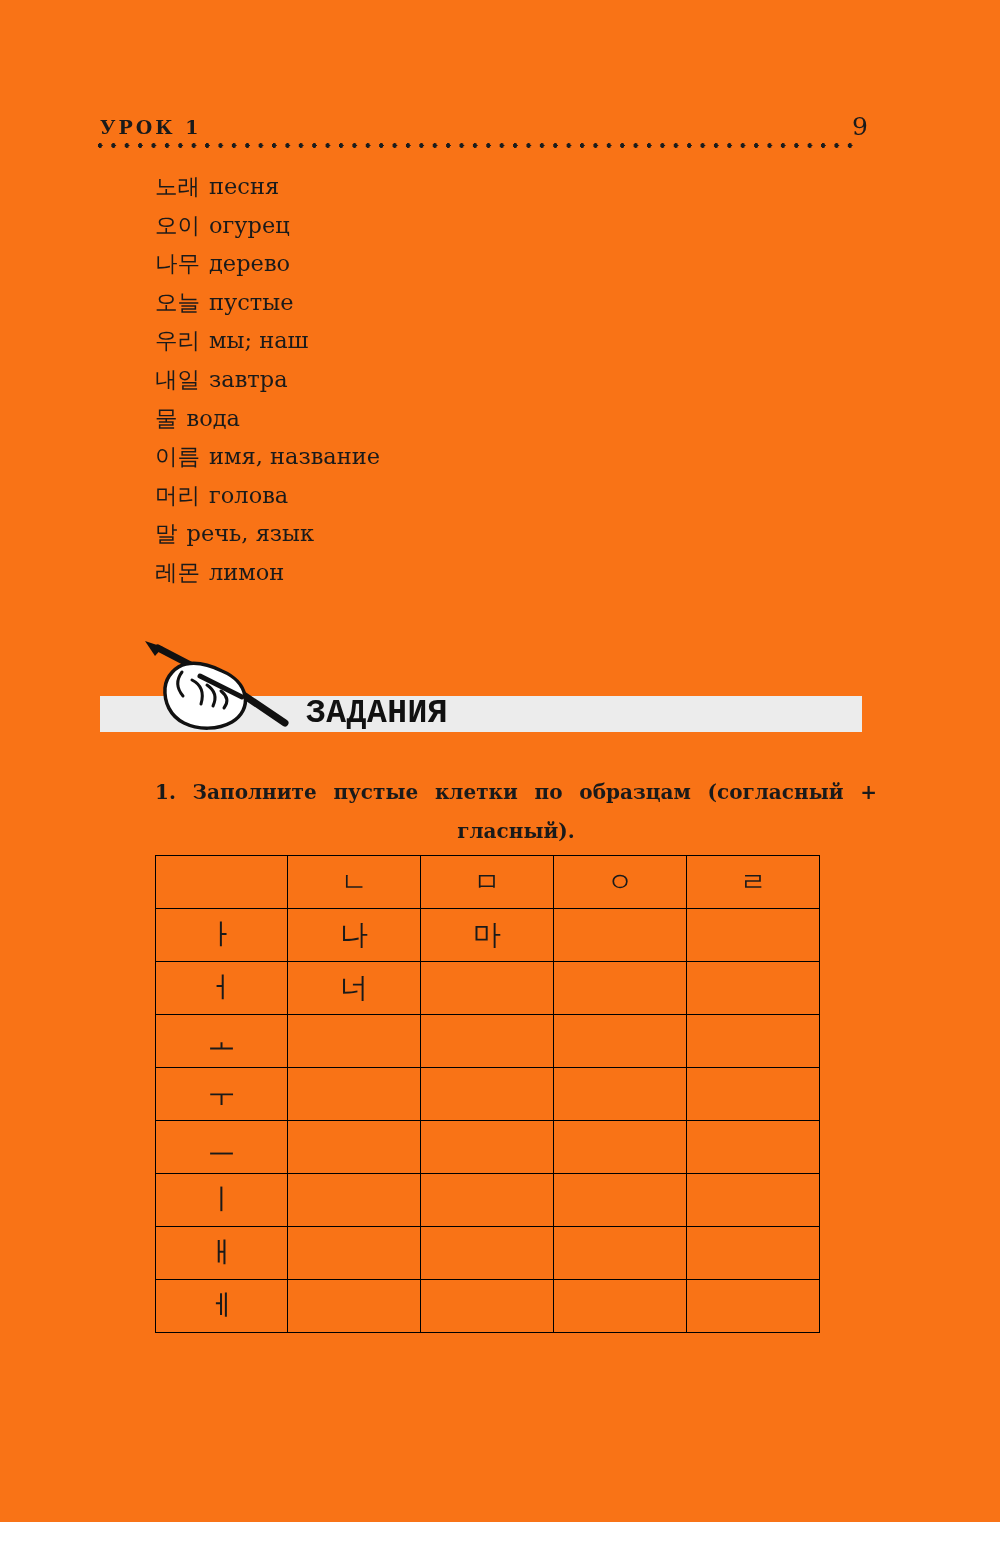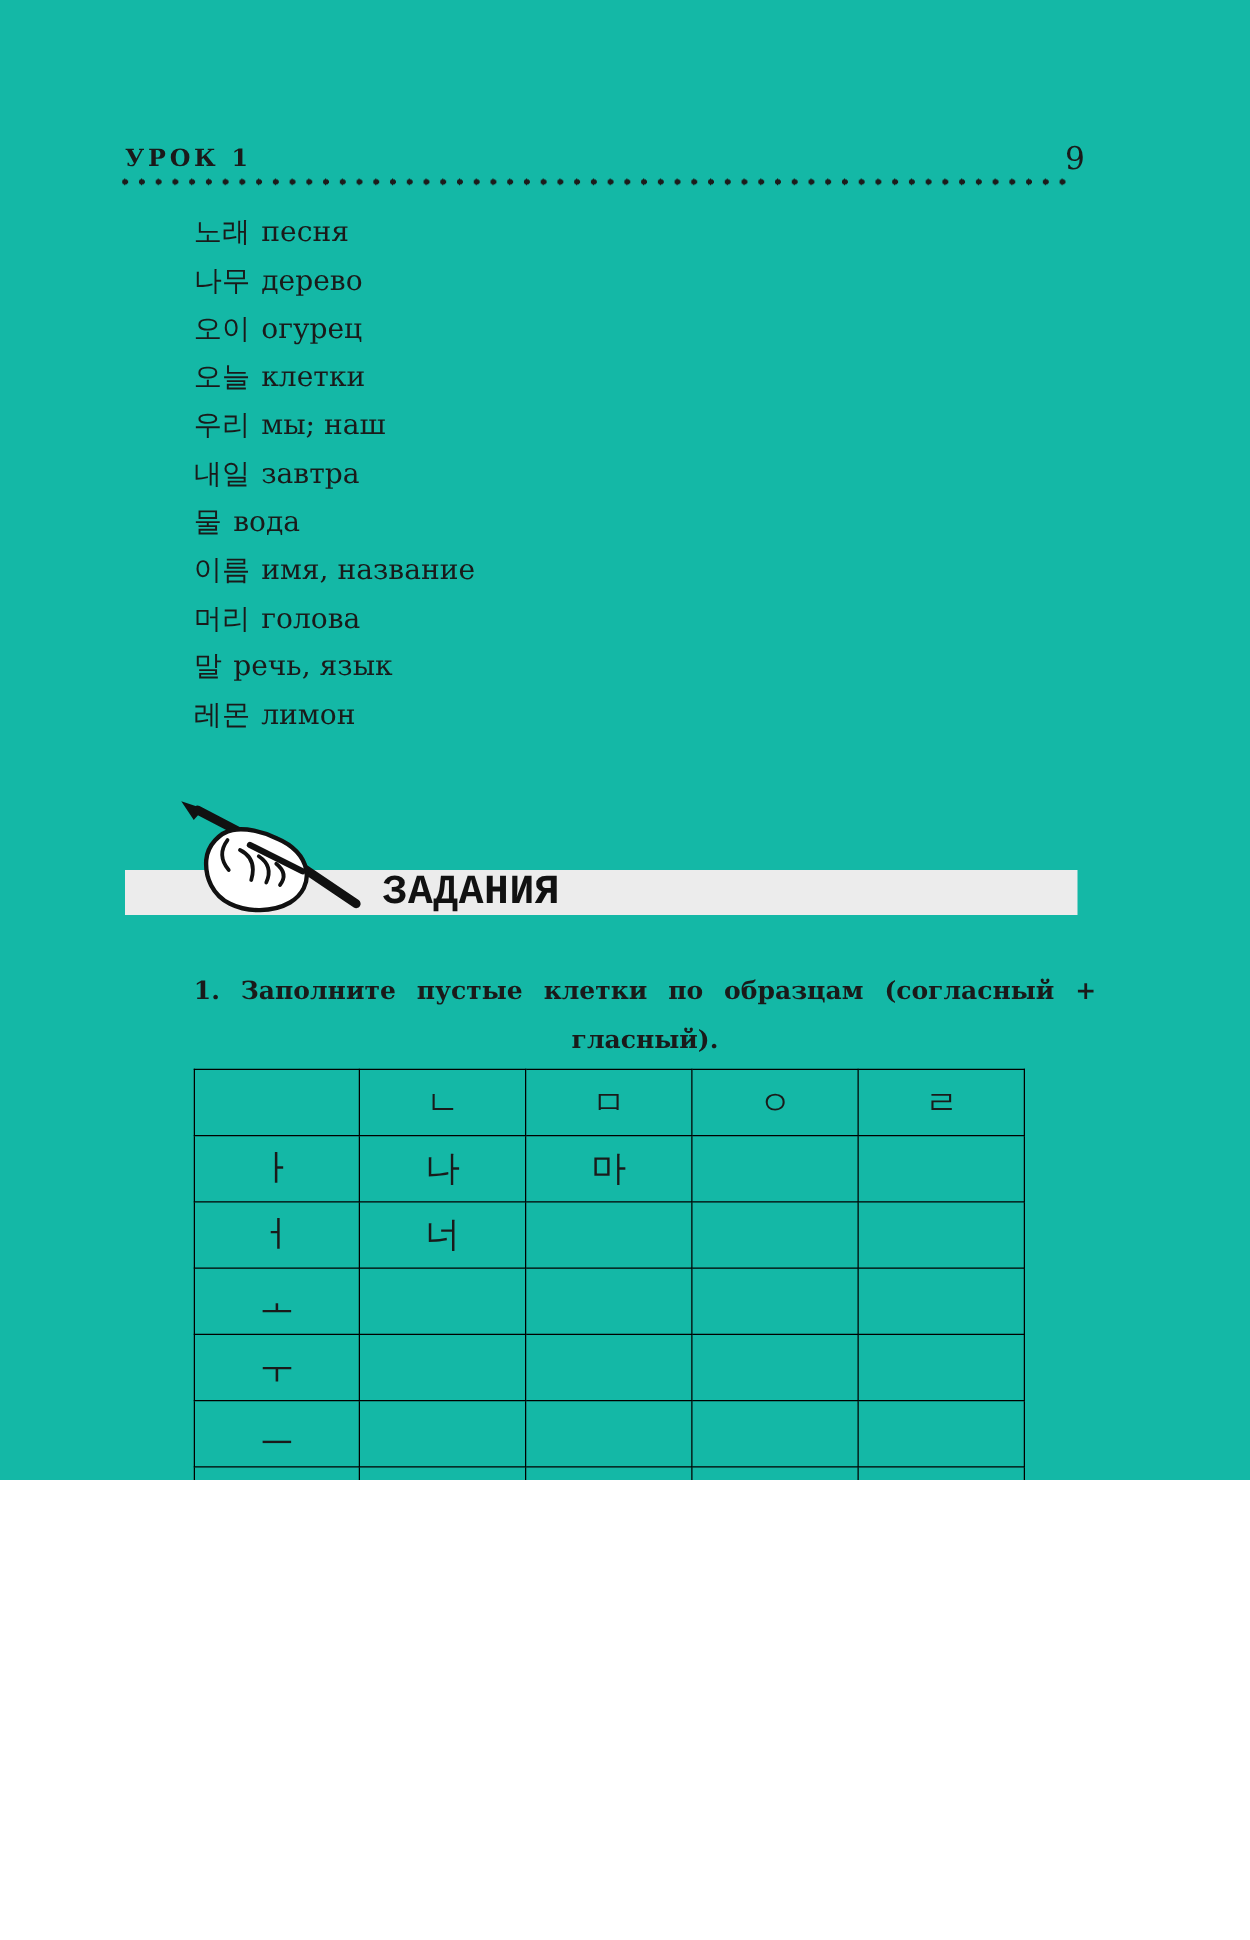--- a/index.html
+++ b/index.html
@@ -1,21 +1,21 @@
 <!DOCTYPE html>
 <html><head>
 <meta charset="utf-8">
 <style>
   * { margin: 0; padding: 0; box-sizing: border-box; }
   body { background: #fff; font-family: "DejaVu Serif", serif; color: #1a1a1a; }
   .page {
     position: relative;
     width: 1000px;
-    height: 1184px;
-    background: #14b8a6;
+    height: 1522px;
+    background: #f97316;
     overflow: hidden;
   }
 
   
   .lesson-label {
     position: absolute; left: 100px; top: 116px;
     font-size: 19px; font-weight: bold; letter-spacing: 3px;
   }
   .page-number {
     position: absolute; left: 852px; top: 112px;
@@ -86,23 +86,23 @@
 <body>
 
 <div class="page">
 
   <div class="lesson-label">УРОК 1</div>
   <div class="page-number">9</div>
   <div class="dotted-sep"></div>
 
   <div class="vocab">
     <div><span class="ko">노래</span><span class="ru">песня</span></div>
+    <div><span class="ko">오이</span><span class="ru">огурец</span></div>
     <div><span class="ko">나무</span><span class="ru">дерево</span></div>
-    <div><span class="ko">오이</span><span class="ru">огурец</span></div>
-    <div><span class="ko">오늘</span><span class="ru">клетки</span></div>
+    <div><span class="ko">오늘</span><span class="ru">пустые</span></div>
     <div><span class="ko">우리</span><span class="ru">мы; наш</span></div>
     <div><span class="ko">내일</span><span class="ru">завтра</span></div>
     <div><span class="ko">물</span><span class="ru">вода</span></div>
     <div><span class="ko">이름</span><span class="ru">имя, название</span></div>
     <div><span class="ko">머리</span><span class="ru">голова</span></div>
     <div><span class="ko">말</span><span class="ru">речь, язык</span></div>
     <div><span class="ko">레몬</span><span class="ru">лимон</span></div>
   </div>
 
   <div class="tasks-band">

